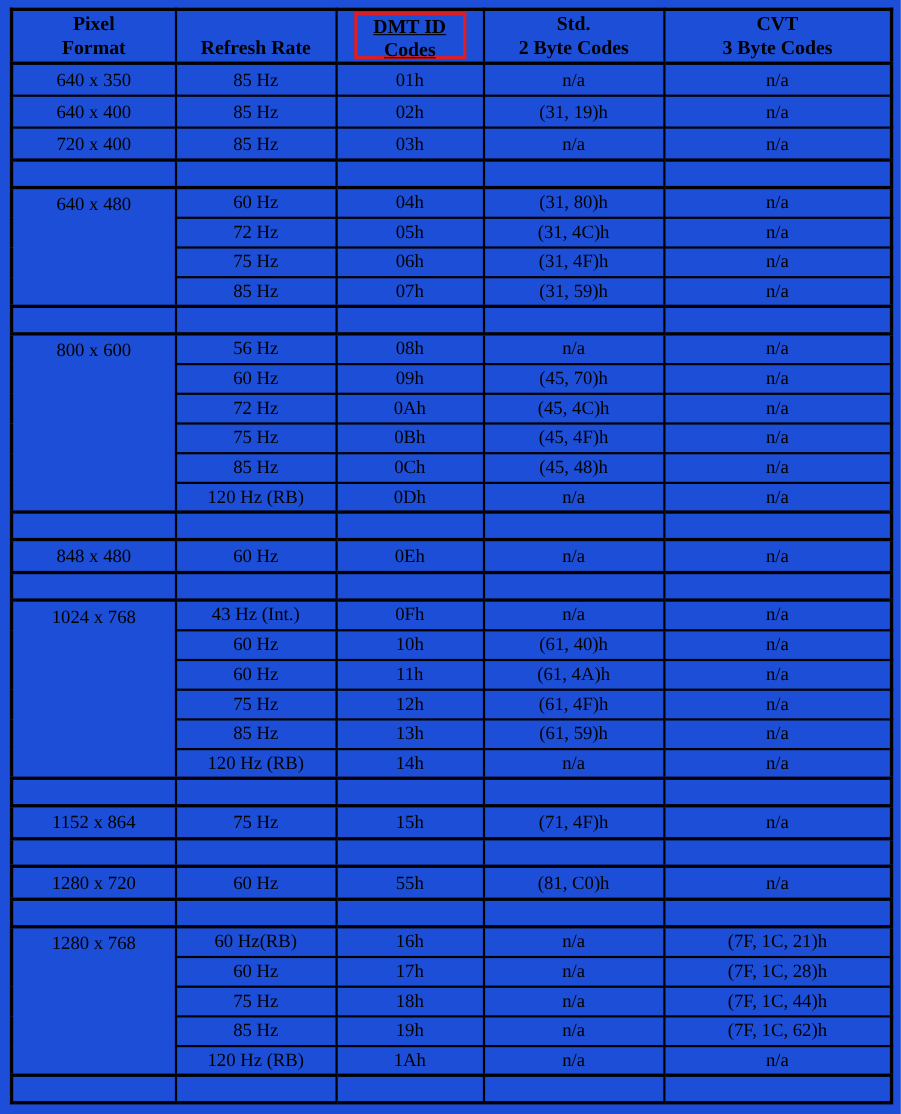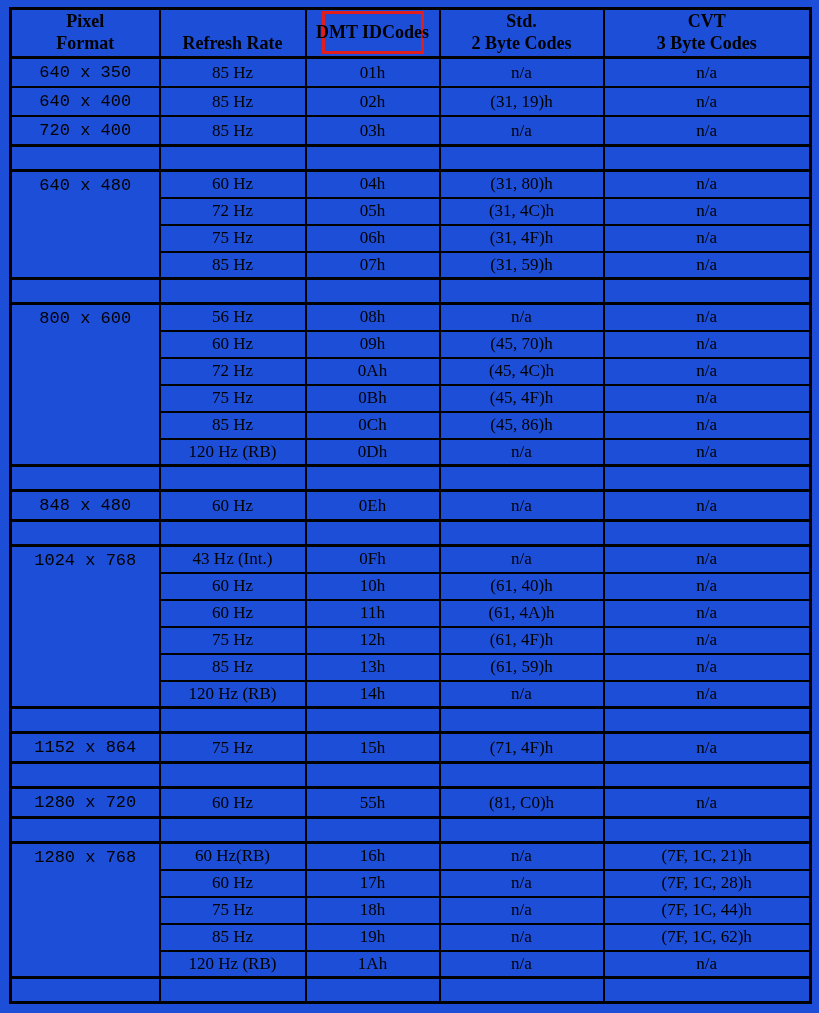--- a/index.html
+++ b/index.html
@@ -48,32 +48,31 @@
     border-top: 3px solid #000000;
     border-bottom: 3px solid #000000;
   }
   table.dmt tbody td {
     font-size: 17px;
     vertical-align: middle;
   }
   table.dmt tbody td.pf {
     vertical-align: top;
     line-height: 27px;
-    font-family: Liberation Mono, monospace;
   }
   th.dmt-hdr { position: relative; }
   .dmt-box {
     position: absolute;
     top: 1px; bottom: 2px; left: 15px; right: 15px;
     border: 3px solid #e11d1d;
     display: flex;
-    flex-direction: row;
+    flex-direction: column;
     align-items: center;
-    justify-content: center;
     line-height: 21px;
+    text-decoration: underline;
   }
   .watermark {
     position: absolute;
     top: 964px;
     right: 11px;
     height: 32px;
     display: flex;
     align-items: center;
     gap: 9px;
     color: #bcbcbc;
@@ -205,21 +204,21 @@
         </tr>
         <tr>
           <td>75 Hz</td>
           <td>0Bh</td>
           <td>(45, 4F)h</td>
           <td>n/a</td>
         </tr>
         <tr>
           <td>85 Hz</td>
           <td>0Ch</td>
-          <td>(45, 86)h</td>
+          <td>(45, 48)h</td>
           <td>n/a</td>
         </tr>
         <tr>
           <td>120 Hz (RB)</td>
           <td>0Dh</td>
           <td>n/a</td>
           <td>n/a</td>
         </tr>
         <tr class="spacer">
           <td></td>

